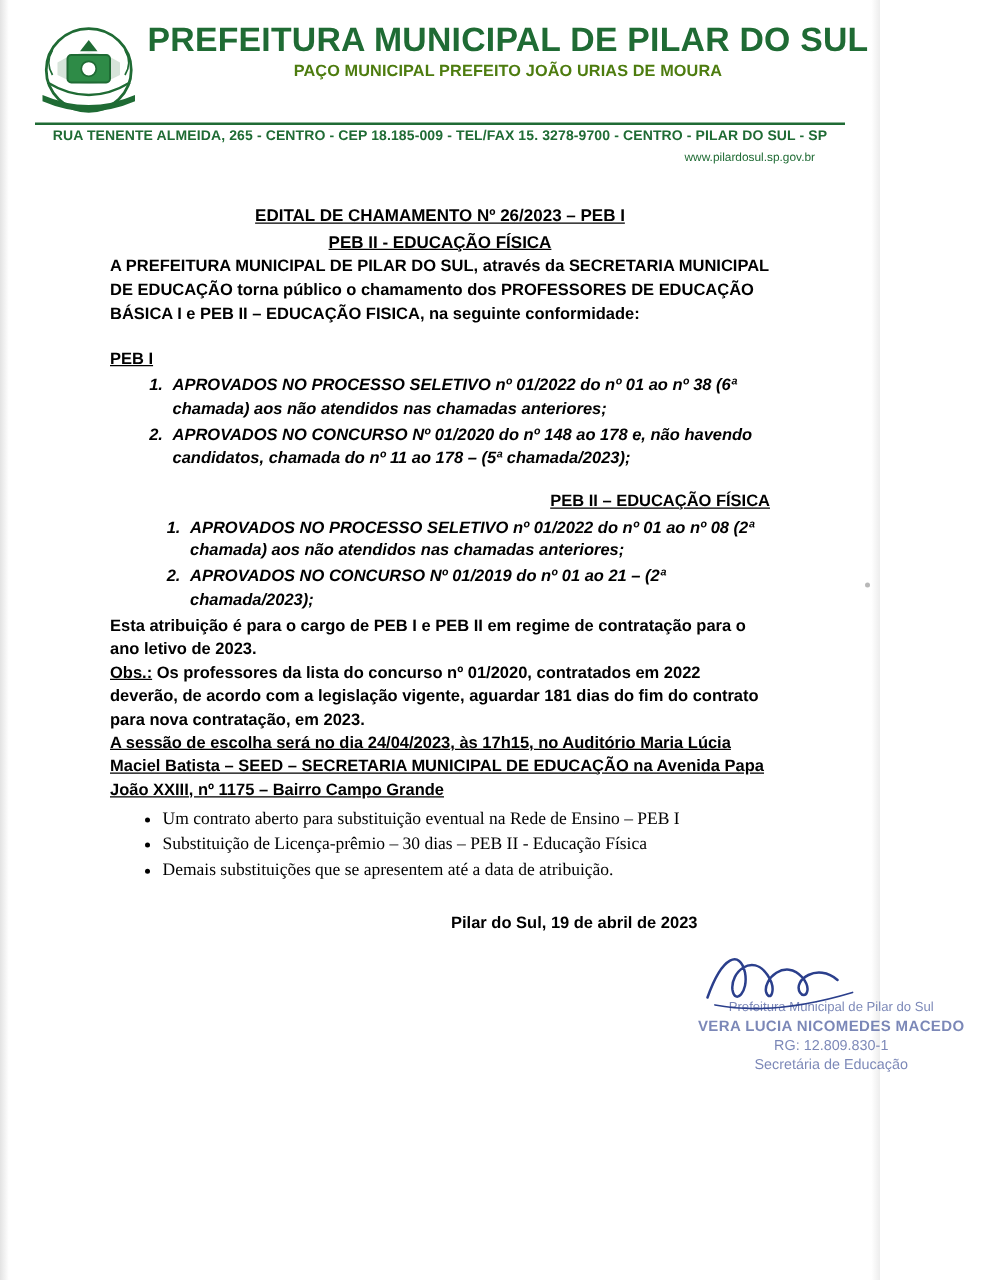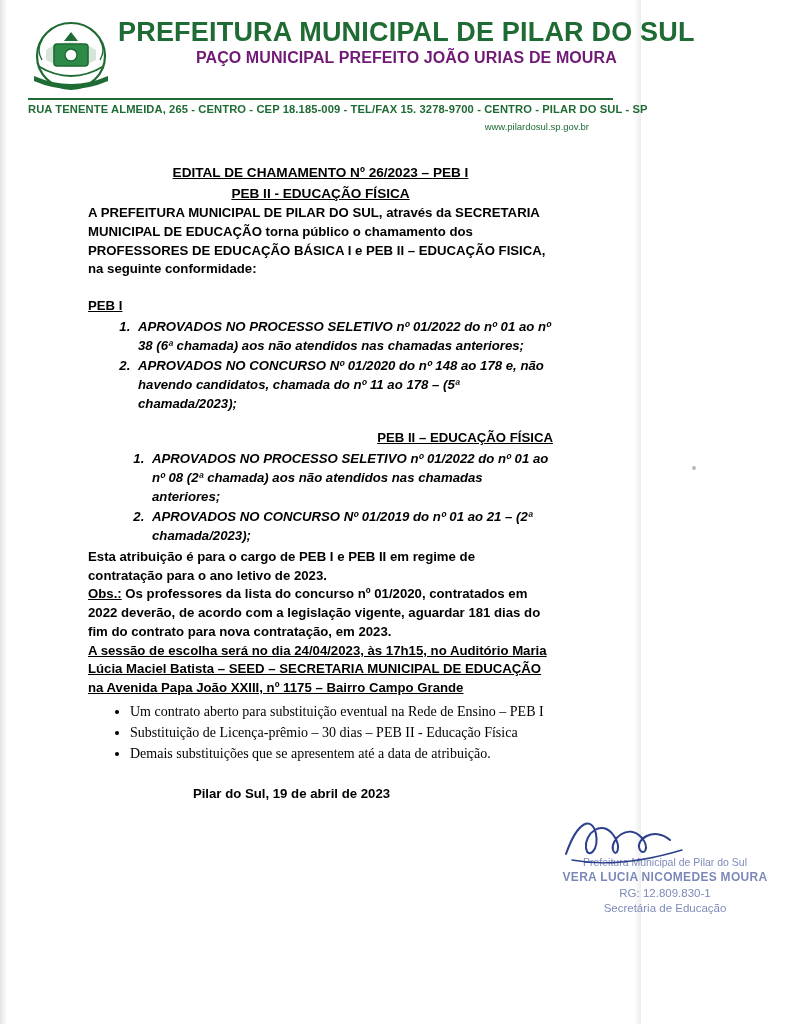--- a/index.html
+++ b/index.html
@@ -10,21 +10,21 @@
   body {
     width: 796px;
     height: 1024px;
     font-family: "Liberation Sans", sans-serif;
     color: #000000;
     position: relative;
     overflow: hidden;
   }
   .page {
     position: relative;
-    width: 641px;
+    width: 704px;
     height: 1024px;
     box-sizing: border-box;
   }
 
   
   .letterhead {
     position: relative;
     padding: 18px 28px 4px 28px;
   }
   .lh-row {
@@ -46,23 +46,23 @@
   }
   .lh-title {
     font-size: 27px;
     font-weight: bold;
     letter-spacing: 0.2px;
     color: #1f6b34;
     line-height: 1.05;
     white-space: nowrap;
   }
   .lh-sub {
-    font-size: 16px;
-    font-weight: bold;
-    color: #701a75;
+    font-size: 13px;
+    font-weight: bold;
+    color: #4d7c0f;
     margin-top: 3px;
     letter-spacing: 0.1px;
   }
   .lh-rule {
     border: 0;
     border-top: 2px solid #1f6b34;
     margin: 4px 0 3px 0;
   }
   .lh-addr {
     font-size: 11.2px;
@@ -130,21 +130,21 @@
     font-size: 14px;
   }
   ul.bullets li { margin-bottom: 1px; }
 
   .underline-block {
     text-decoration: underline;
     font-weight: bold;
   }
 
   .signoff {
-    text-align: center;
+    text-align: right;
     font-weight: bold;
     padding-right: 58px;
     margin-top: 22px;
     font-size: 13.2px;
   }
 
   
   .sig-wrap {
     position: relative;
     height: 120px;
@@ -262,21 +262,21 @@
 
     <div class="sig-wrap">
       <div class="sig-scribble">
         <svg width="140" height="60" viewBox="0 0 140 60">
           <path d="M8 44 C20 10, 34 6, 38 24 C41 40, 30 50, 28 38 C26 24, 44 8, 56 26 C64 38, 58 48, 55 40 C52 30, 70 12, 84 28 C92 38, 86 46, 82 40 C76 30, 96 16, 112 30" fill="none" stroke="#2b3f8c" stroke-width="2" stroke-linecap="round"></path>
           <path d="M14 50 C46 56, 84 52, 124 40" fill="none" stroke="#2b3f8c" stroke-width="1.4" stroke-linecap="round"></path>
         </svg>
       </div>
       <div class="stamp">
         <div class="l1">Prefeitura Municipal de Pilar do Sul</div>
-        <div class="l2">VERA LUCIA NICOMEDES MOURA</div>
+        <div class="l2">VERA LUCIA NICOMEDES MACEDO</div>
         <div class="l3">RG: 12.809.830-1</div>
         <div class="l4">Secretária de Educação</div>
       </div>
     </div>
 
   </main>
 
   <div class="speck" style="left:692px; top:466px; width:4px; height:4px;"></div>
 </div>
 

